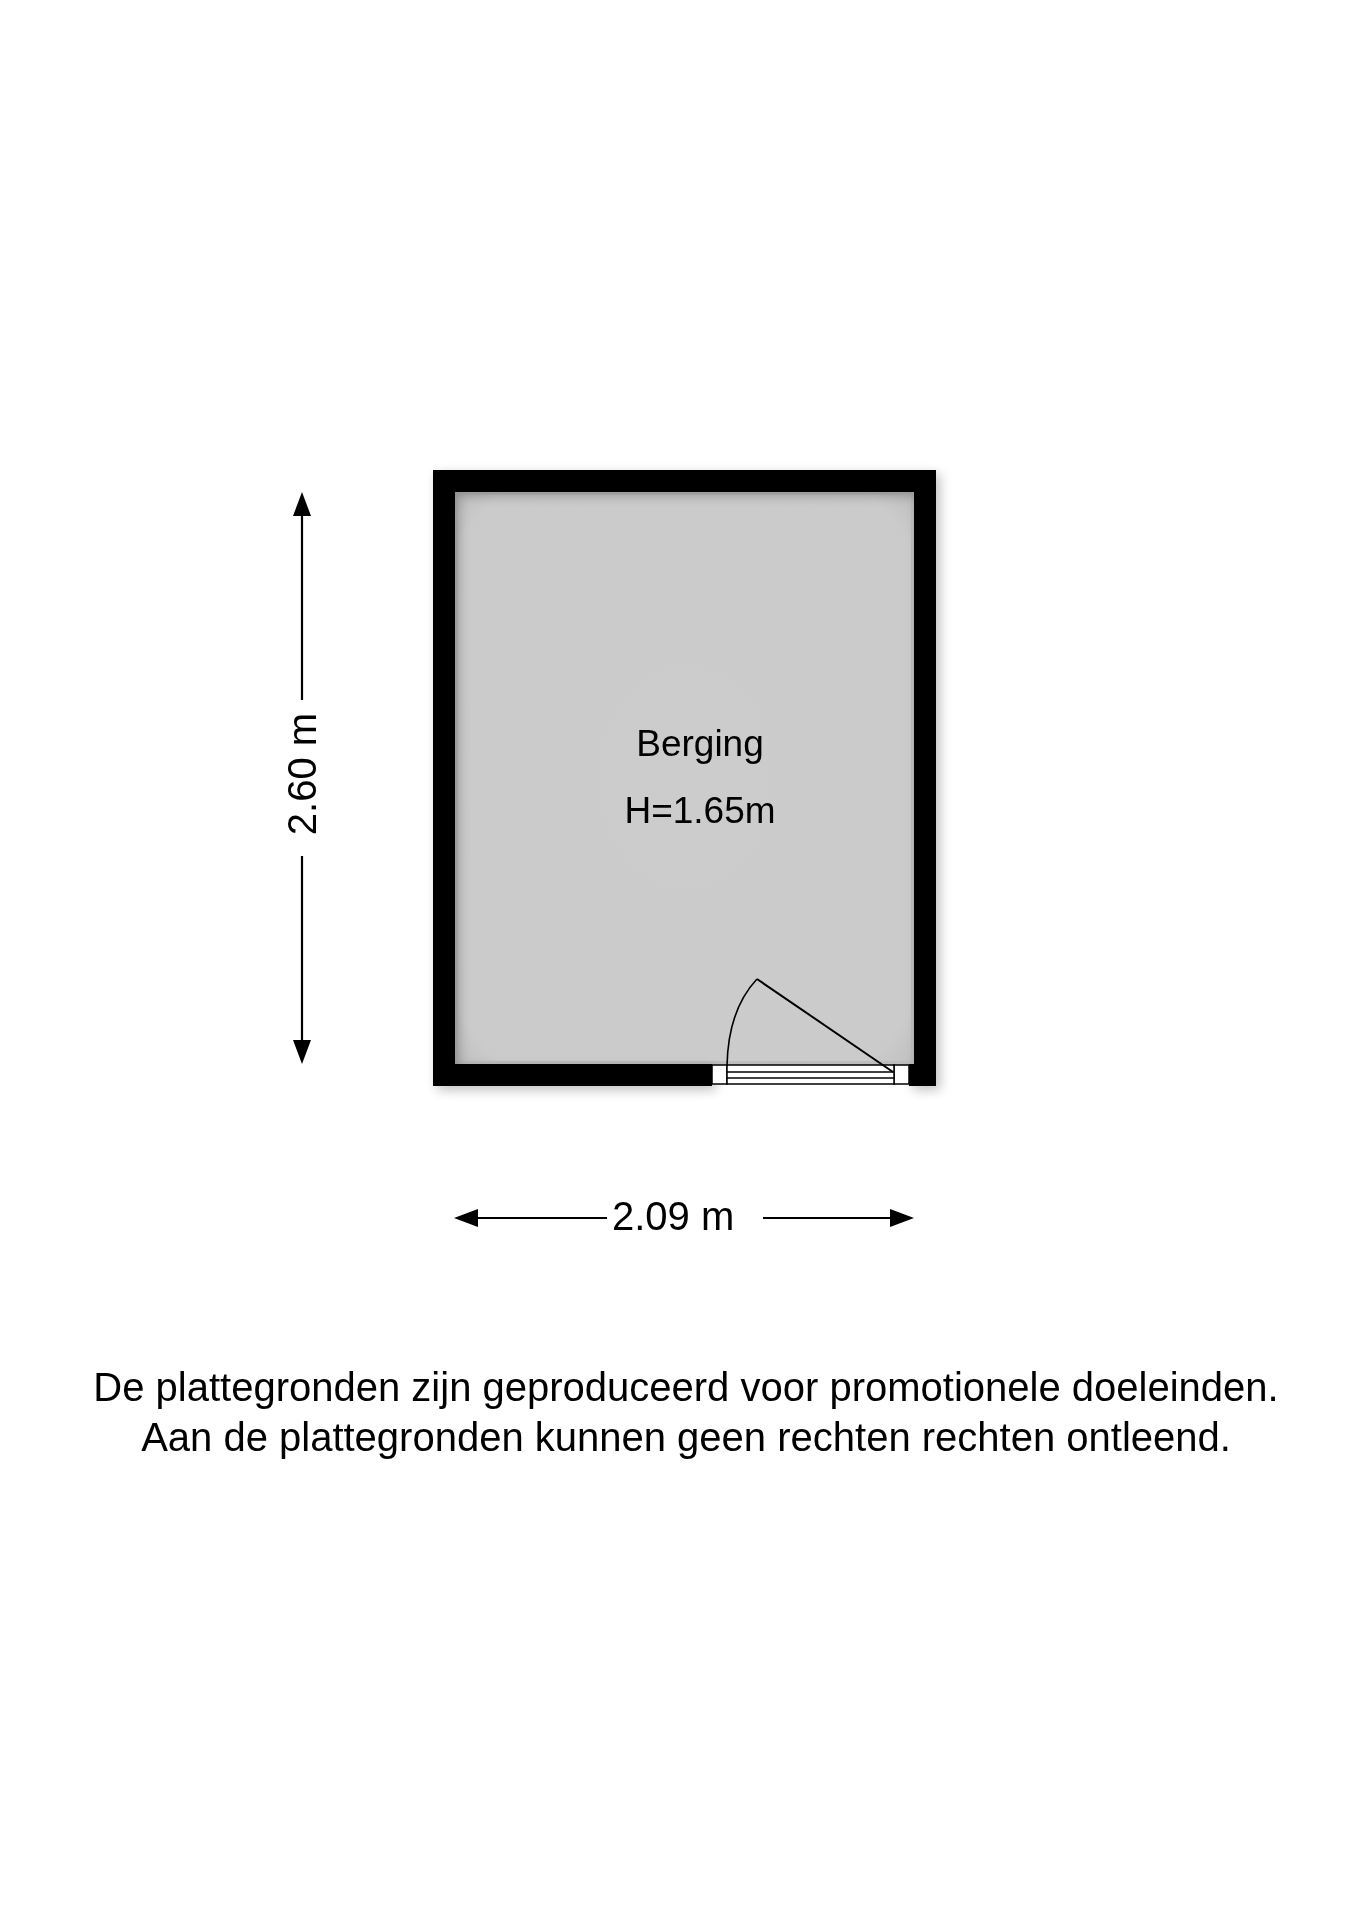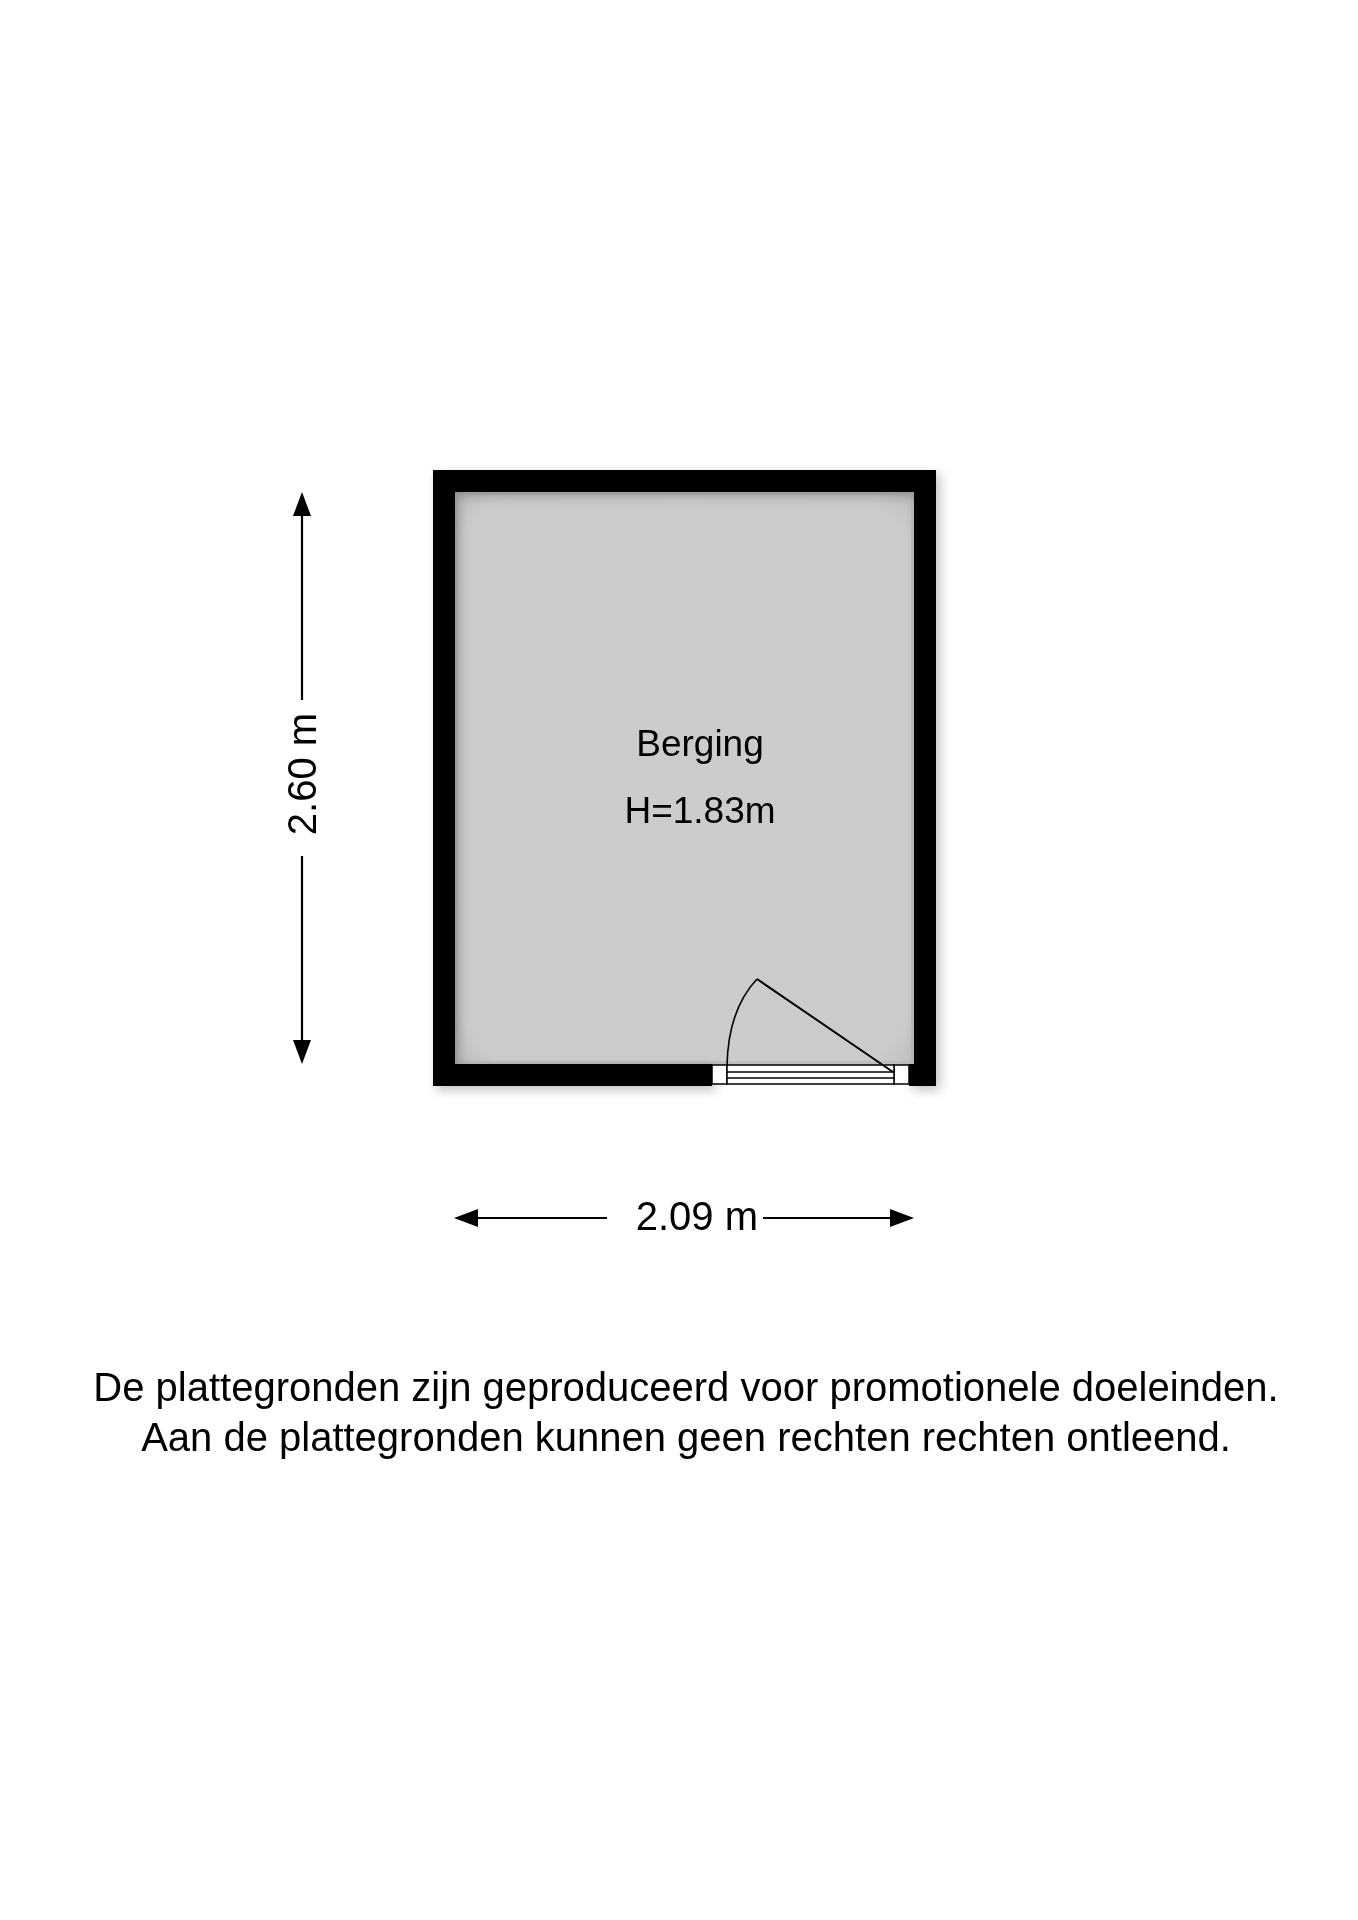--- a/index.html
+++ b/index.html
@@ -4,21 +4,21 @@
 <style>
   html, body { margin: 0; padding: 0; background: #ffffff; }
   body { width: 1358px; height: 1920px; position: relative; overflow: hidden;
          font-family: "Liberation Sans", sans-serif; color: #000; }
   #floorplan { position: absolute; left: 0; top: 0; width: 1358px; height: 1920px; }
   .room-label { position: absolute; left: 560px; width: 280px; text-align: center;
                 font-size: 37px; line-height: 1; white-space: nowrap; }
   #room-name { top: 725px; }
   #room-height { top: 792px; }
   .dim-text { position: absolute; font-size: 40px; line-height: 1; white-space: nowrap; background: #fff; }
-  #dim-width { left: 612px; top: 1196px; width: 146px; text-align: right; }
+  #dim-width { left: 612px; top: 1196px; width: 146px; text-align: left; }
   #dim-height { left: 232px; top: 754px; width: 140px; text-align: center; transform: rotate(-90deg); transform-origin: 70px 20px; }
   .disclaimer { position: absolute; left: 7px; width: 1358px; text-align: center;
                 font-size: 40px; line-height: 1; white-space: nowrap; }
   #disc-1 { top: 1367px; }
   #disc-2 { top: 1417px; }
 </style>
 </head>
 <body>
 
 <svg id="floorplan" viewBox="0 0 1358 1920" xmlns="http://www.w3.org/2000/svg">
@@ -74,19 +74,19 @@
 
   <g>
     <line x1="474" y1="1218" x2="607" y2="1218" stroke="#000" stroke-width="2.2"></line>
     <line x1="763" y1="1218" x2="896" y2="1218" stroke="#000" stroke-width="2.2"></line>
     <polygon points="454,1218 478,1209 478,1227" fill="#000"></polygon>
     <polygon points="914,1218 890,1209 890,1227" fill="#000"></polygon>
   </g>
 </svg>
 
 <div id="room-name" class="room-label">Berging</div>
-<div id="room-height" class="room-label">H=1.83m</div>
+<div id="room-height" class="room-label">H=1.65m</div>
 
 <div id="dim-width" class="dim-text">2.09 m</div>
 <div id="dim-height" class="dim-text">2.60 m</div>
 
 <div id="disc-1" class="disclaimer">De plattegronden zijn geproduceerd voor promotionele doeleinden.</div>
 <div id="disc-2" class="disclaimer">Aan de plattegronden kunnen geen rechten rechten ontleend.</div>
 
 </body></html>

